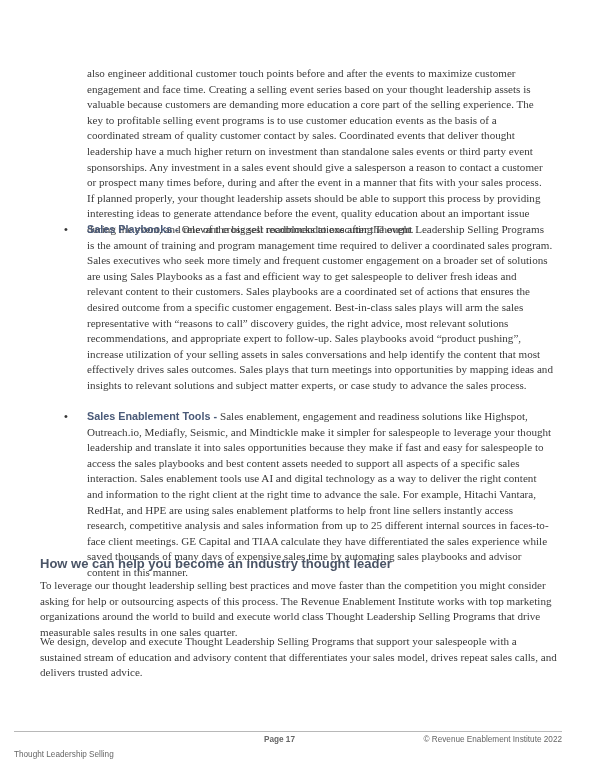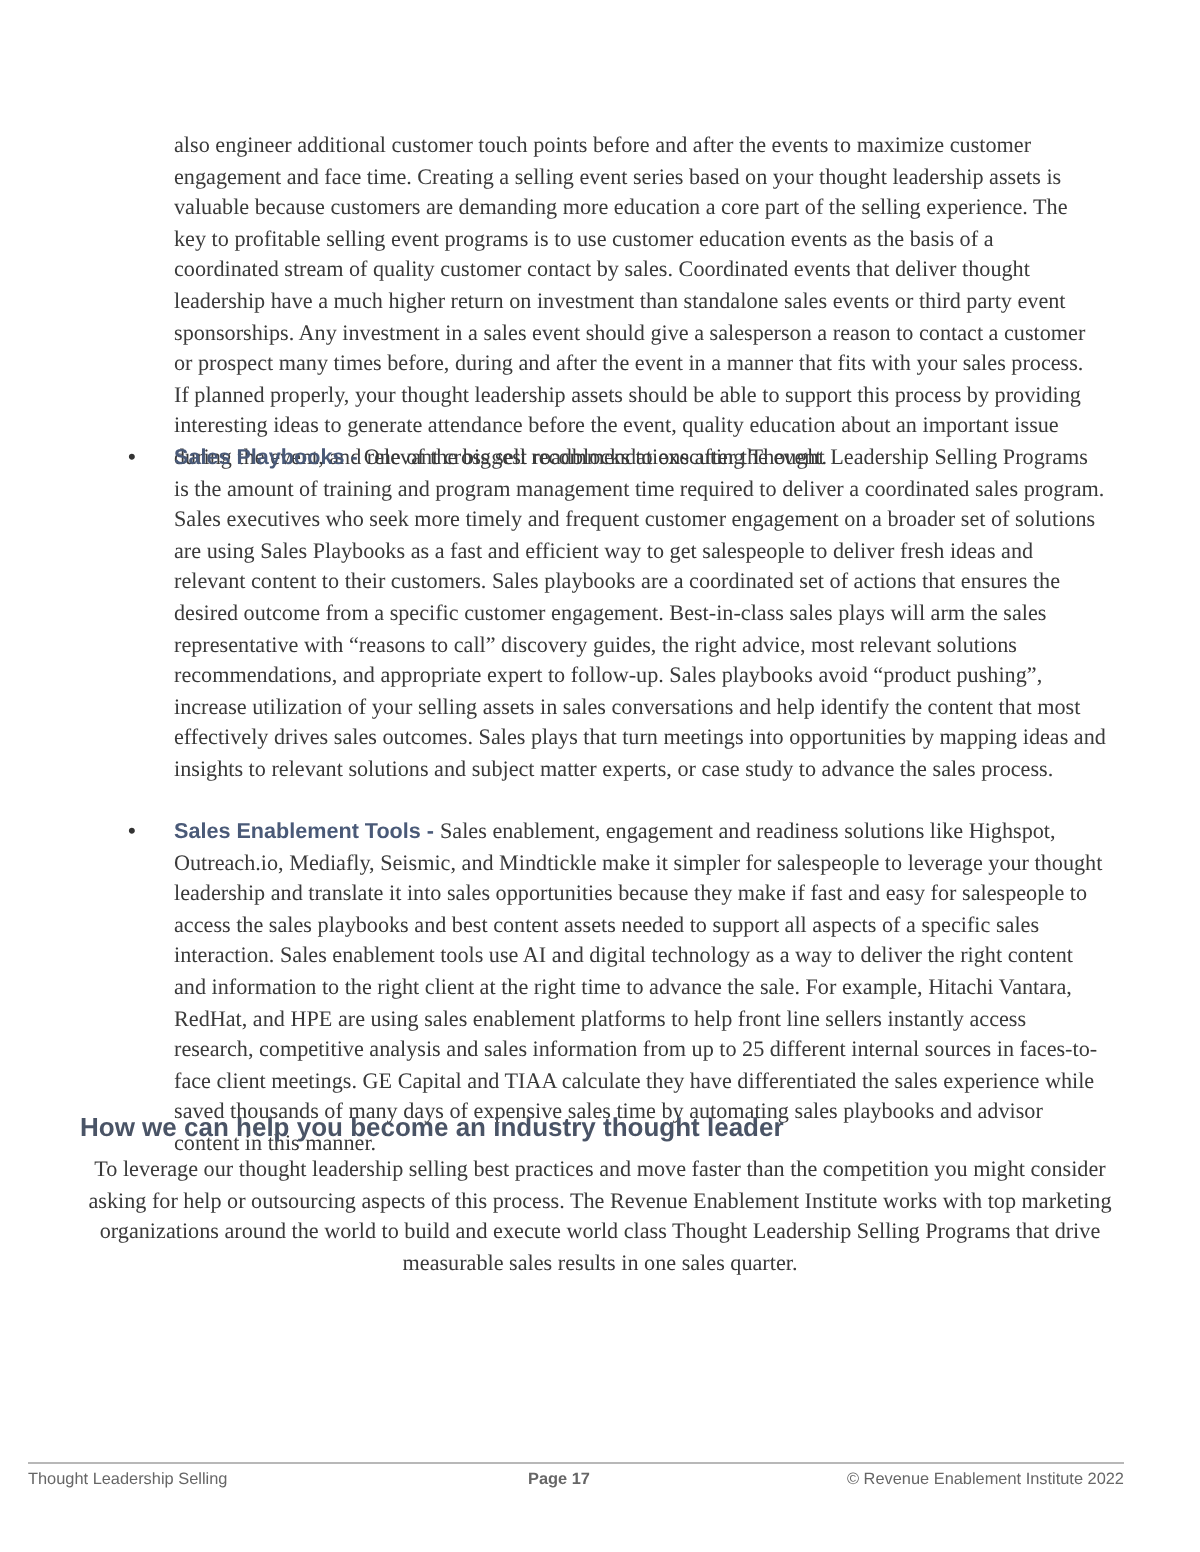--- a/index.html
+++ b/index.html
@@ -27,28 +27,28 @@
     margin-top: 16px;
   }
   .b1 { top: 222px; }
   .b2 { top: 409px; }
   .heading {
     position: absolute; left: 40px; top: 556px; width: 520px;
     font-family: "Liberation Sans", sans-serif;
     font-weight: bold; font-size: 13px; color: #4a5466;
     margin: 0;
   }
-  .sec-p1 { position: absolute; left: 40px; top: 578px; width: 520px; text-align: center; }
+  .sec-p1 { position: absolute; left: 40px; top: 578px; width: 520px; }
   .sec-p2 { position: absolute; left: 40px; top: 634px; width: 520px; }
   .footer-rule { position: absolute; left: 14px; right: 38px; top: 731px; height: 1px; background: #b8b8b8; }
   .footer {
     position: absolute; top: 735px; left: 14px; right: 38px;
     font-family: "Liberation Sans", sans-serif; font-size: 8.2px; color: #666;
   }
-  .footer-left { position: absolute; left: 0; }
+  .footer-left { position: absolute; left: 0; margin-top: 15px; }
   .footer-center { position: absolute; left: 250px; font-weight: bold; }
   .footer-right { position: absolute; right: 0; }
 </style>
 </head>
 <body>
 
 <div class="page">
 
   <p class="para body-text cont">also engineer additional customer touch points before and after the events to maximize customer engagement and face time.  Creating a selling event series based on your thought leadership assets is valuable because customers are demanding more education a core part of the selling experience. The key to profitable selling event programs is to use customer education events as the basis of a coordinated stream of quality customer contact by sales. Coordinated events that deliver thought leadership have a much higher return on investment than standalone sales events or third party event sponsorships. Any investment in a sales event should give a salesperson a reason to contact a customer or prospect many times before, during and after the event in a manner that fits with your sales process.  If planned properly, your thought leadership assets should be able to support this process by providing interesting ideas to generate attendance before the event, quality education about an important issue during the event, and relevant cross sell recommendations after the event.</p>
 
@@ -62,20 +62,21 @@
   <div class="bullets b2">
     <p class="bullet-item body-text">
       <span class="bullet-dot">•</span>
       <span class="lead">Sales Enablement Tools - </span><span>Sales enablement, engagement and readiness solutions like Highspot, Outreach.io, Mediafly, Seismic, and Mindtickle make it simpler for salespeople to leverage your thought leadership and translate it into sales opportunities because they make if fast and easy for salespeople to access the sales playbooks and best content assets needed to support all aspects of a specific sales interaction.  Sales enablement tools use AI and digital technology as a way to deliver the right content and information to the right client at the right time to advance the sale.  For example, Hitachi Vantara, RedHat, and HPE are using sales enablement platforms to help front line sellers instantly access research, competitive analysis and sales information from up to 25 different internal sources in faces-to-face client meetings.  GE Capital and TIAA calculate they have differentiated the sales experience while saved thousands of many days of expensive sales time by automating sales playbooks and advisor content in this manner.</span>
     </p>
   </div>
 
   <h2 class="heading">How we can help you become an industry thought leader</h2>
 
   <p class="para body-text sec-p1">To leverage our thought leadership selling best practices and move faster than the competition you might consider asking for help or outsourcing aspects of this process.  The Revenue Enablement Institute works with top marketing organizations around the world to build and execute world class Thought Leadership Selling Programs that drive measurable sales results in one sales quarter.</p>
+  <p class="para body-text sec-p2">We design, develop and execute Thought Leadership Selling Programs that support your salespeople with a sustained stream of education and advisory content that differentiates your sales model, drives repeat sales calls, and delivers trusted advice.</p>
 
   <div class="footer-rule"></div>
   <div class="footer">
     <span class="footer-left">Thought Leadership Selling</span>
     <span class="footer-center">Page 17</span>
     <span class="footer-right">© Revenue Enablement Institute 2022</span>
   </div>
 </div>
 
 </body></html>

